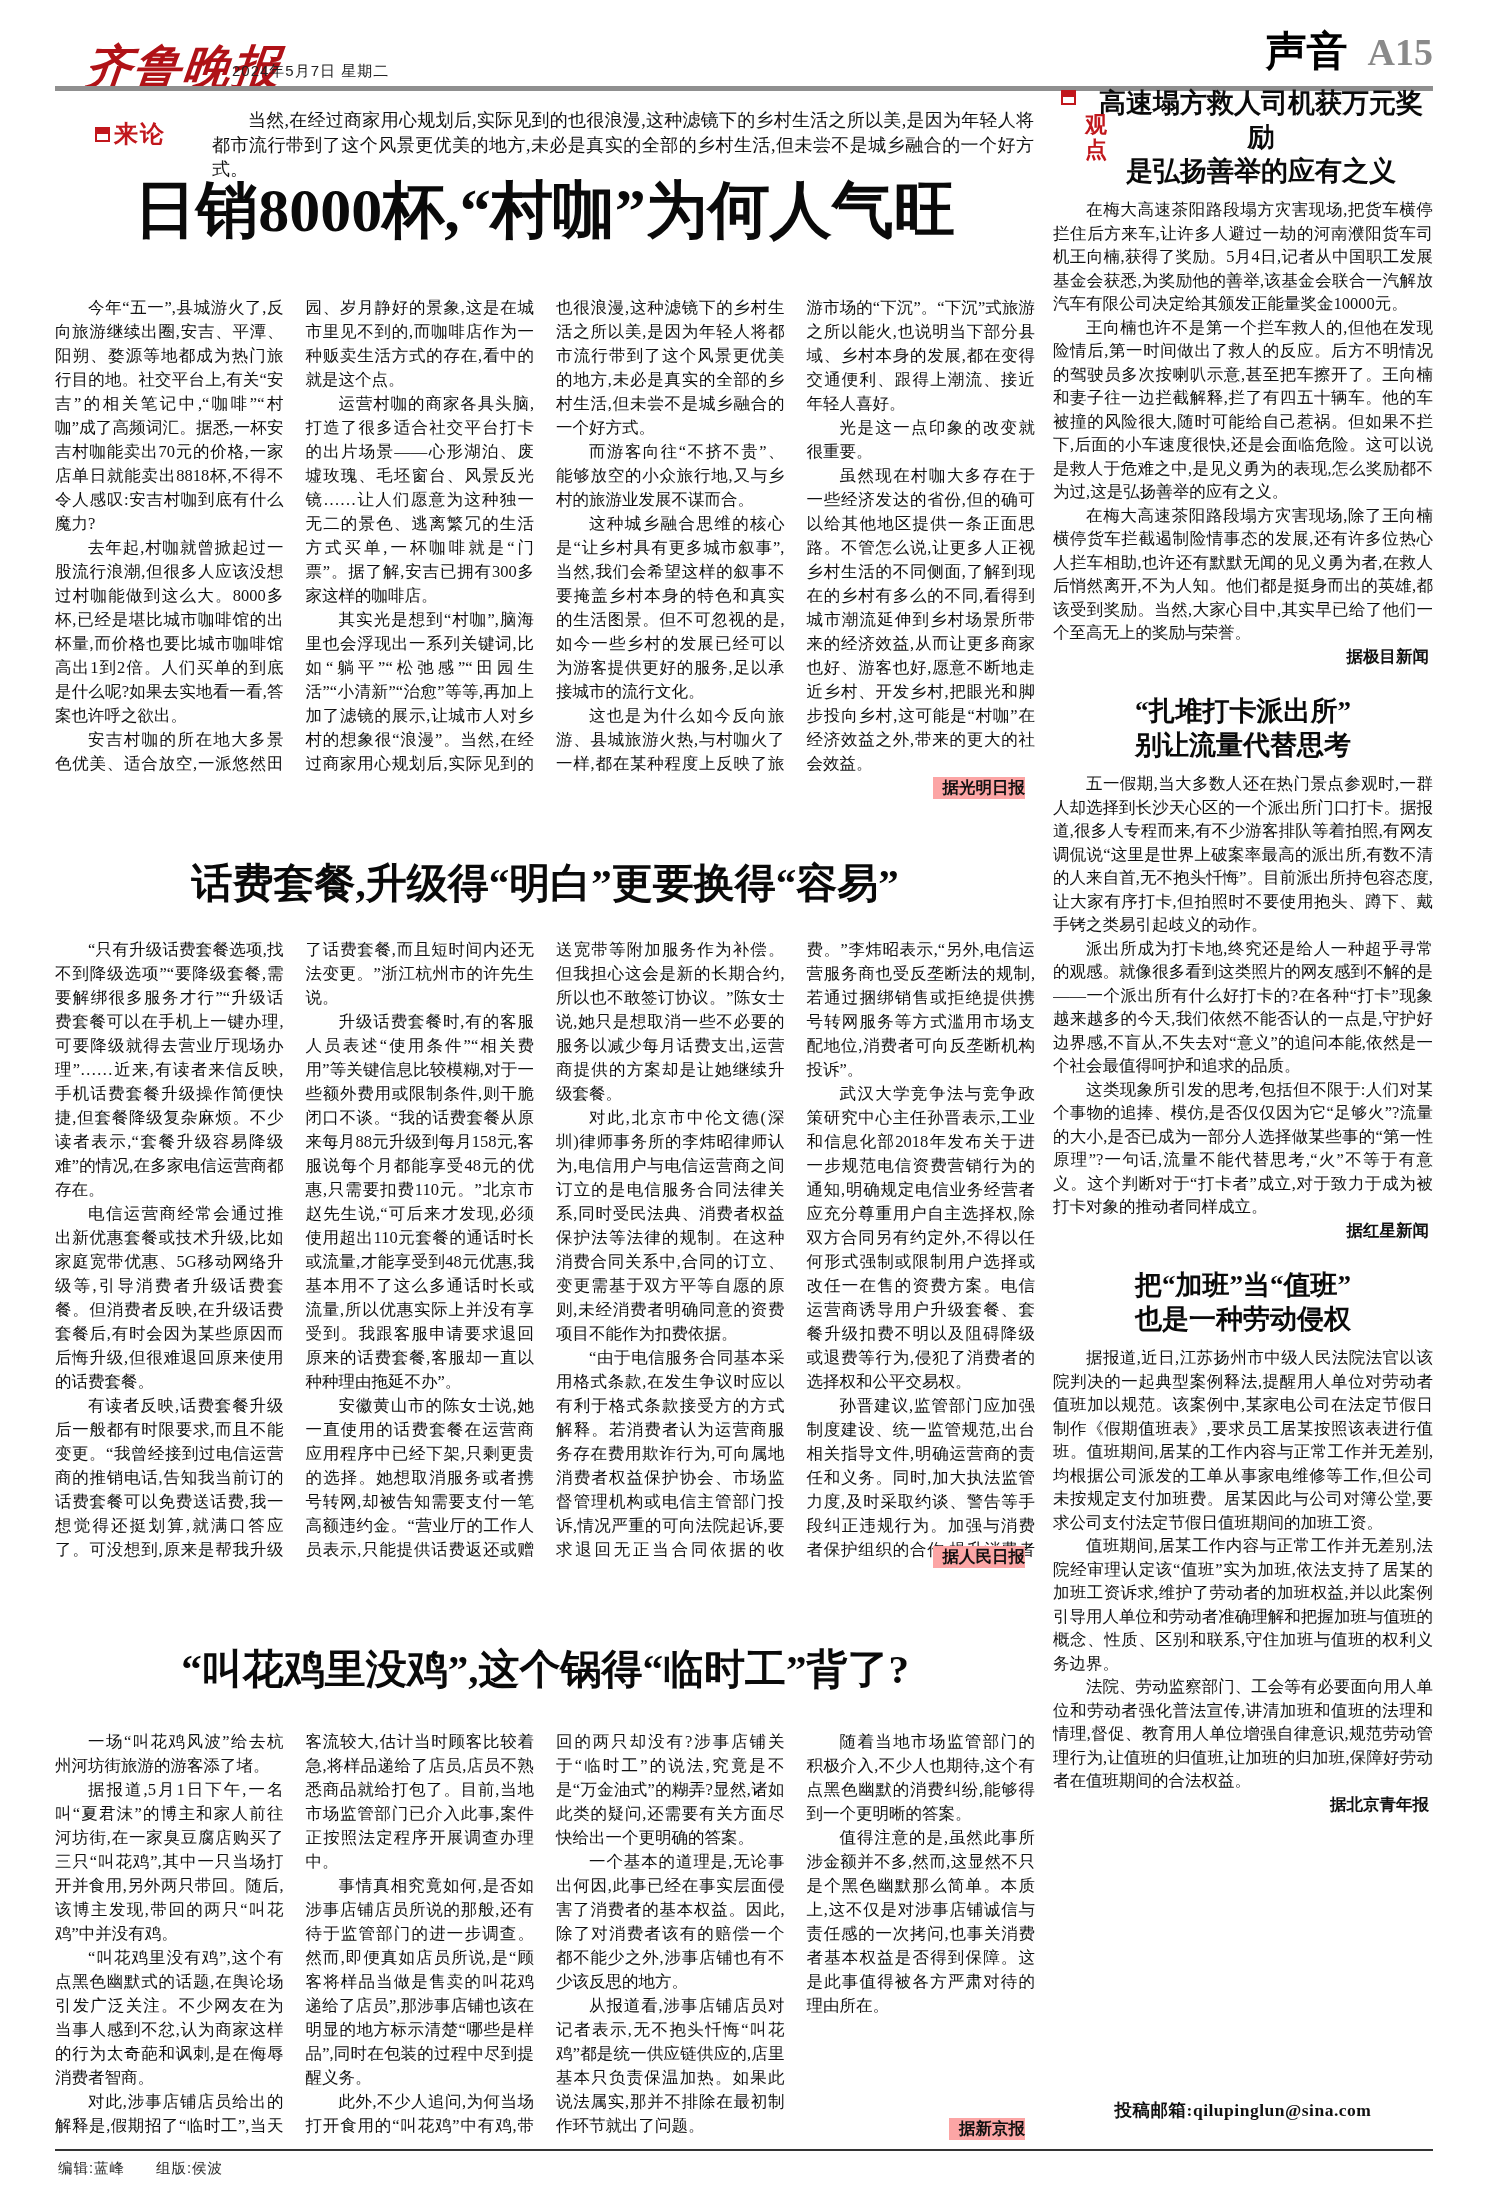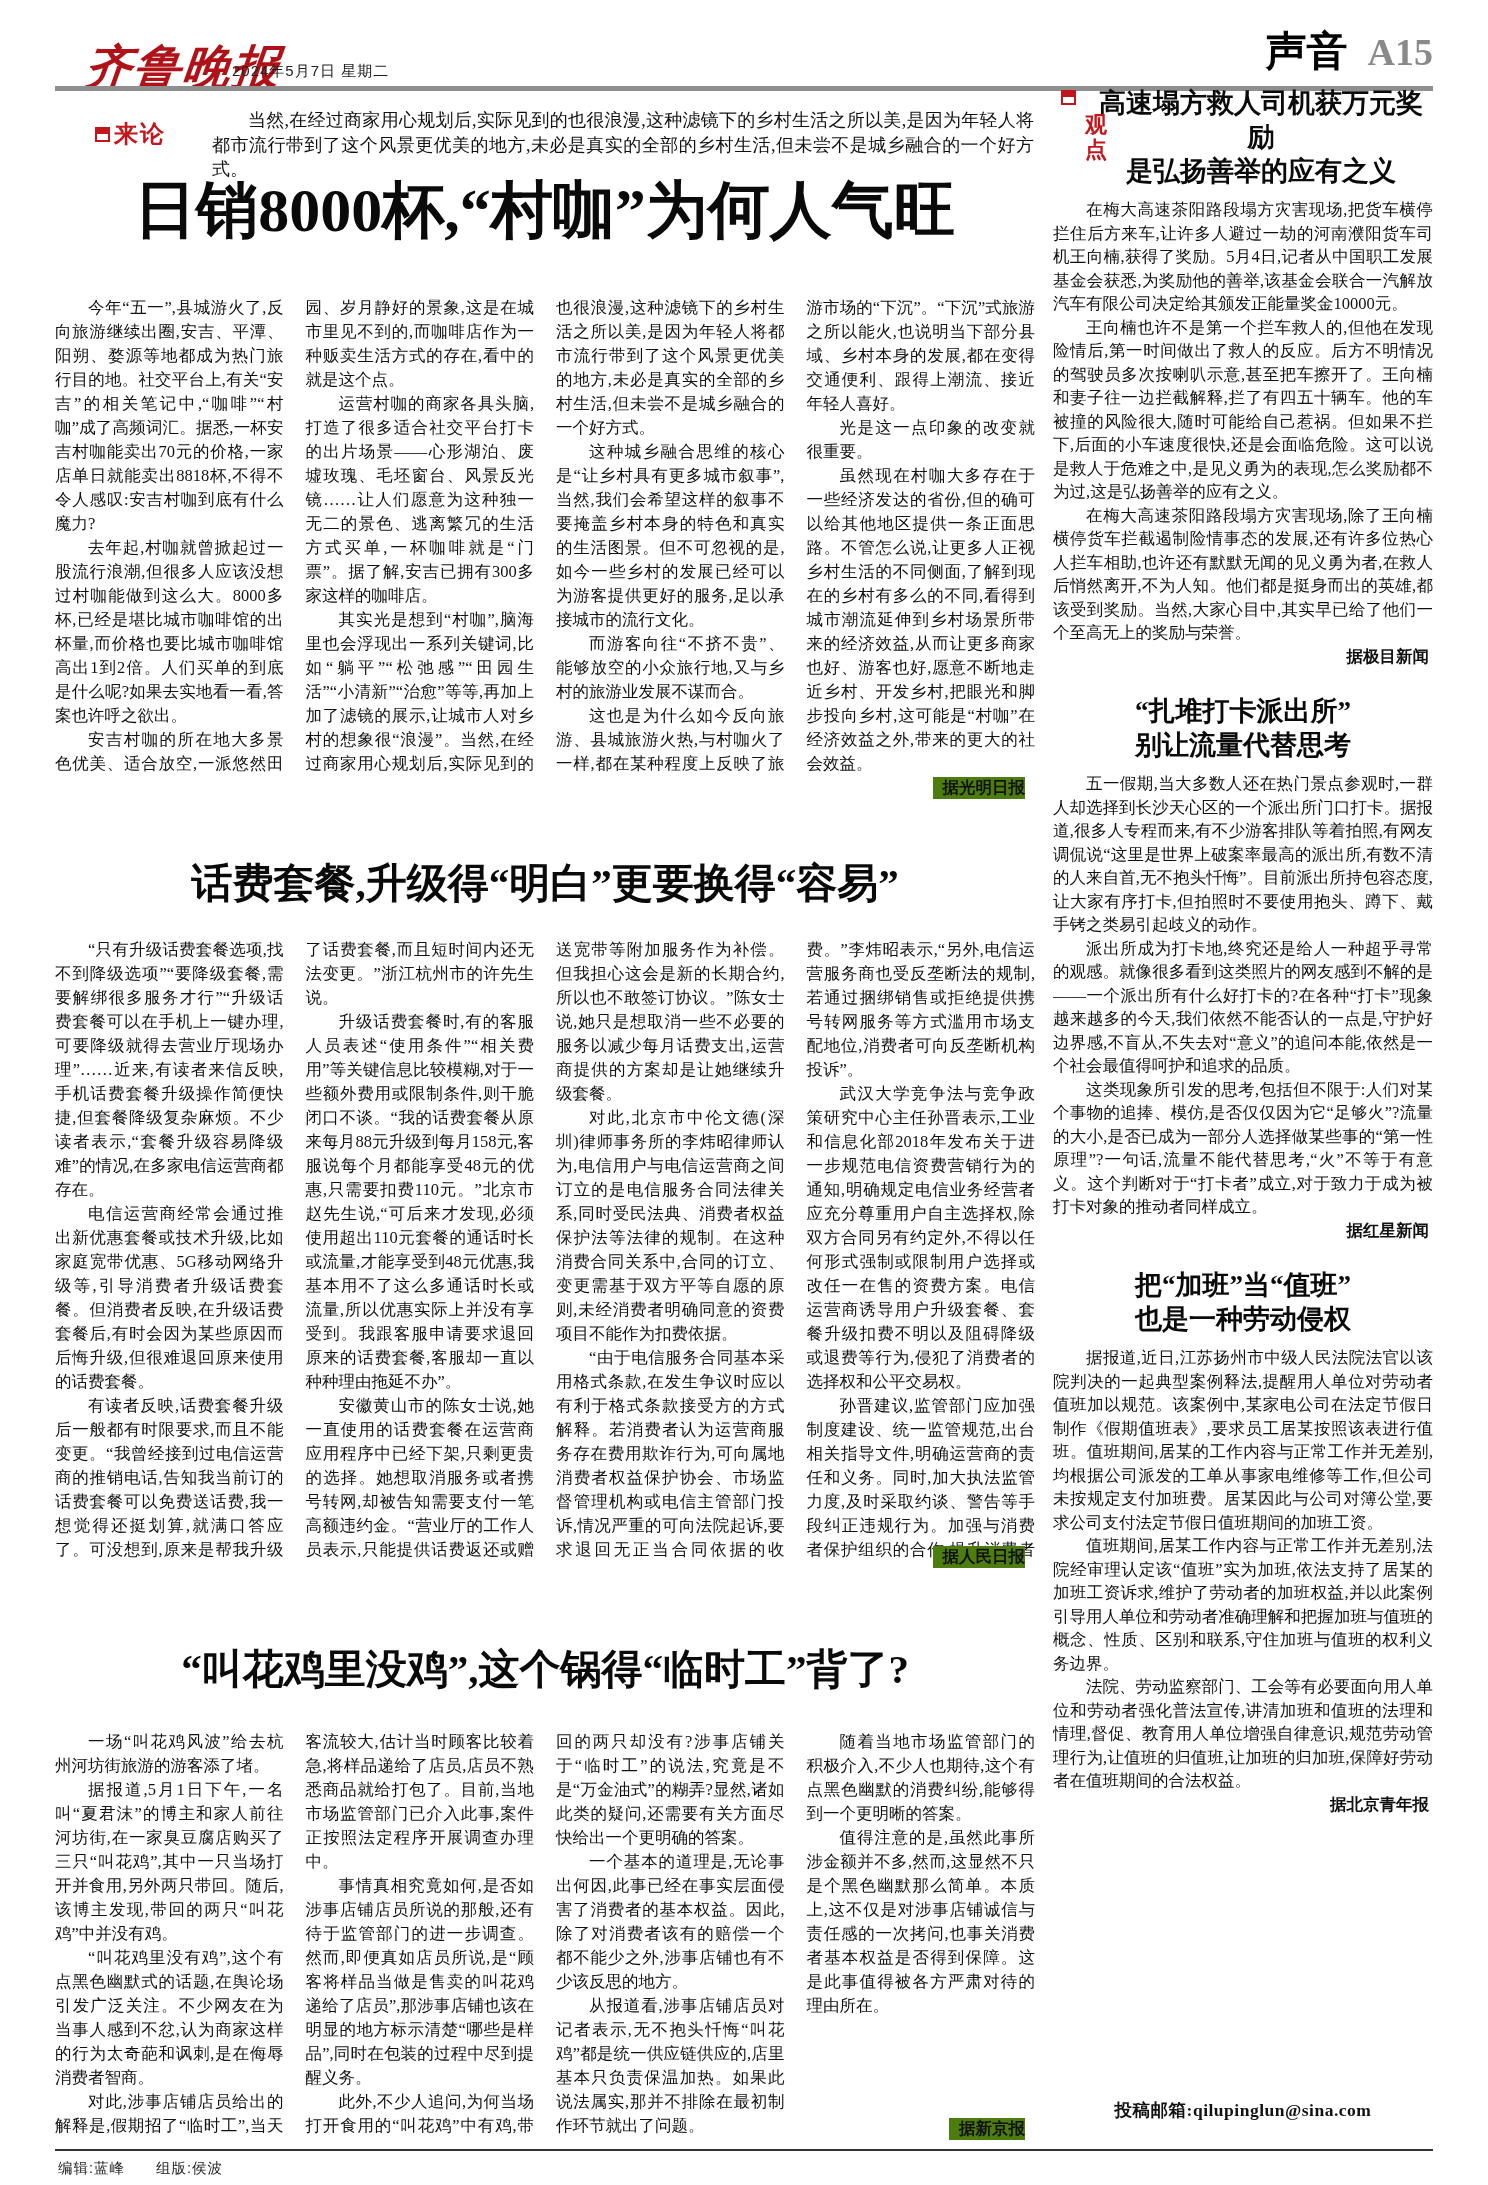--- a/index.html
+++ b/index.html
@@ -54,21 +54,21 @@
   .h1-size { font-size:62px; letter-spacing:0px; }
   .h2-size { font-size:41px; }
   .body-wrap { overflow:hidden; }
   .cols {
     column-gap:22px; column-count:4; height:100%;
     font-size:16.5px; line-height:24px; text-align:justify;
   }
   .cols p { margin:0; text-indent:2em; }
   .art-byline {
     position:absolute; right:10px; bottom:2px;
-    font-weight:bold; font-size:16.5px; background:#4d7c0f; padding-left:10px;
+    font-weight:bold; font-size:16.5px; background:#fca5a5; padding-left:10px;
   }
 
   
   .right-col { font-size:16.5px; line-height:23.5px; }
   .r-title {
     text-align:center; font-weight:bold; font-size:27px; line-height:34px;
     color:#0a0a0a;
   }
   .r-title.first { margin-left:36px; }
   .r-body { margin-top:10px; text-align:justify; }
@@ -107,22 +107,22 @@
   <div class="abs intro" style="left:212px; top:108px; width:822px;">当然,在经过商家用心规划后,实际见到的也很浪漫,这种滤镜下的乡村生活之所以美,是因为年轻人将都市流行带到了这个风景更优美的地方,未必是真实的全部的乡村生活,但未尝不是城乡融合的一个好方式。</div>
 
   <div class="abs headline h1-size" style="left:55px; top:168px; width:980px;">日销8000杯,“村咖”为何人气旺</div>
   <div class="abs body-wrap" style="left:55px; top:296px; width:980px; height:505px;">
     <div class="cols">
         <p>今年“五一”,县城游火了,反向旅游继续出圈,安吉、平潭、阳朔、婺源等地都成为热门旅行目的地。社交平台上,有关“安吉”的相关笔记中,“咖啡”“村咖”成了高频词汇。据悉,一杯安吉村咖能卖出70元的价格,一家店单日就能卖出8818杯,不得不令人感叹:安吉村咖到底有什么魔力?</p>
         <p>去年起,村咖就曾掀起过一股流行浪潮,但很多人应该没想过村咖能做到这么大。8000多杯,已经是堪比城市咖啡馆的出杯量,而价格也要比城市咖啡馆高出1到2倍。人们买单的到底是什么呢?如果去实地看一看,答案也许呼之欲出。</p>
         <p>安吉村咖的所在地大多景色优美、适合放空,一派悠然田园、岁月静好的景象,这是在城市里见不到的,而咖啡店作为一种贩卖生活方式的存在,看中的就是这个点。</p>
         <p>运营村咖的商家各具头脑,打造了很多适合社交平台打卡的出片场景——心形湖泊、废墟玫瑰、毛坯窗台、风景反光镜……让人们愿意为这种独一无二的景色、逃离繁冗的生活方式买单,一杯咖啡就是“门票”。据了解,安吉已拥有300多家这样的咖啡店。</p>
         <p>其实光是想到“村咖”,脑海里也会浮现出一系列关键词,比如“躺平”“松弛感”“田园生活”“小清新”“治愈”等等,再加上加了滤镜的展示,让城市人对乡村的想象很“浪漫”。当然,在经过商家用心规划后,实际见到的也很浪漫,这种滤镜下的乡村生活之所以美,是因为年轻人将都市流行带到了这个风景更优美的地方,未必是真实的全部的乡村生活,但未尝不是城乡融合的一个好方式。</p>
+        <p>而游客向往“不挤不贵”、能够放空的小众旅行地,又与乡村的旅游业发展不谋而合。</p>
         <p>这种城乡融合思维的核心是“让乡村具有更多城市叙事”,当然,我们会希望这样的叙事不要掩盖乡村本身的特色和真实的生活图景。但不可忽视的是,如今一些乡村的发展已经可以为游客提供更好的服务,足以承接城市的流行文化。</p>
-        <p>而游客向往“不挤不贵”、能够放空的小众旅行地,又与乡村的旅游业发展不谋而合。</p>
         <p>这也是为什么如今反向旅游、县城旅游火热,与村咖火了一样,都在某种程度上反映了旅游市场的“下沉”。“下沉”式旅游之所以能火,也说明当下部分县域、乡村本身的发展,都在变得交通便利、跟得上潮流、接近年轻人喜好。</p>
         <p>光是这一点印象的改变就很重要。</p>
         <p>虽然现在村咖大多存在于一些经济发达的省份,但的确可以给其他地区提供一条正面思路。不管怎么说,让更多人正视乡村生活的不同侧面,了解到现在的乡村有多么的不同,看得到城市潮流延伸到乡村场景所带来的经济效益,从而让更多商家也好、游客也好,愿意不断地走近乡村、开发乡村,把眼光和脚步投向乡村,这可能是“村咖”在经济效益之外,带来的更大的社会效益。</p>
       </div>
     <div class="art-byline">据光明日报</div>
   </div>
 
   <div class="abs headline h2-size" style="left:55px; top:856px; width:980px;">话费套餐,升级得“明白”更要换得“容易”</div>
   <div class="abs body-wrap" style="left:55px; top:938px; width:980px; height:632px;">
     <div class="cols">

